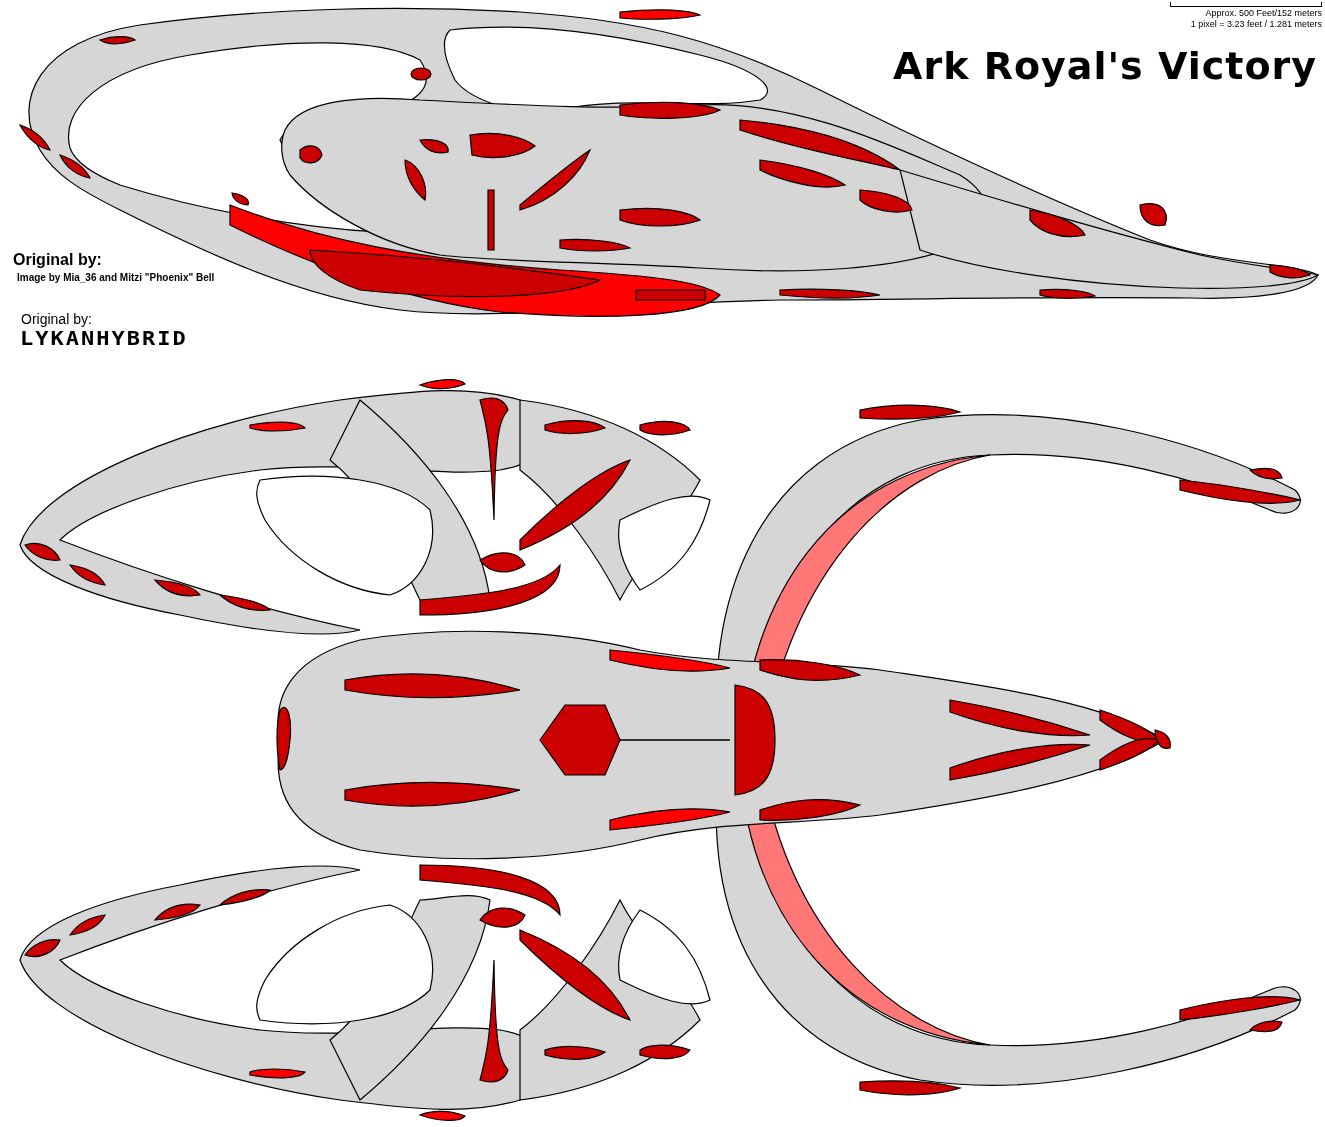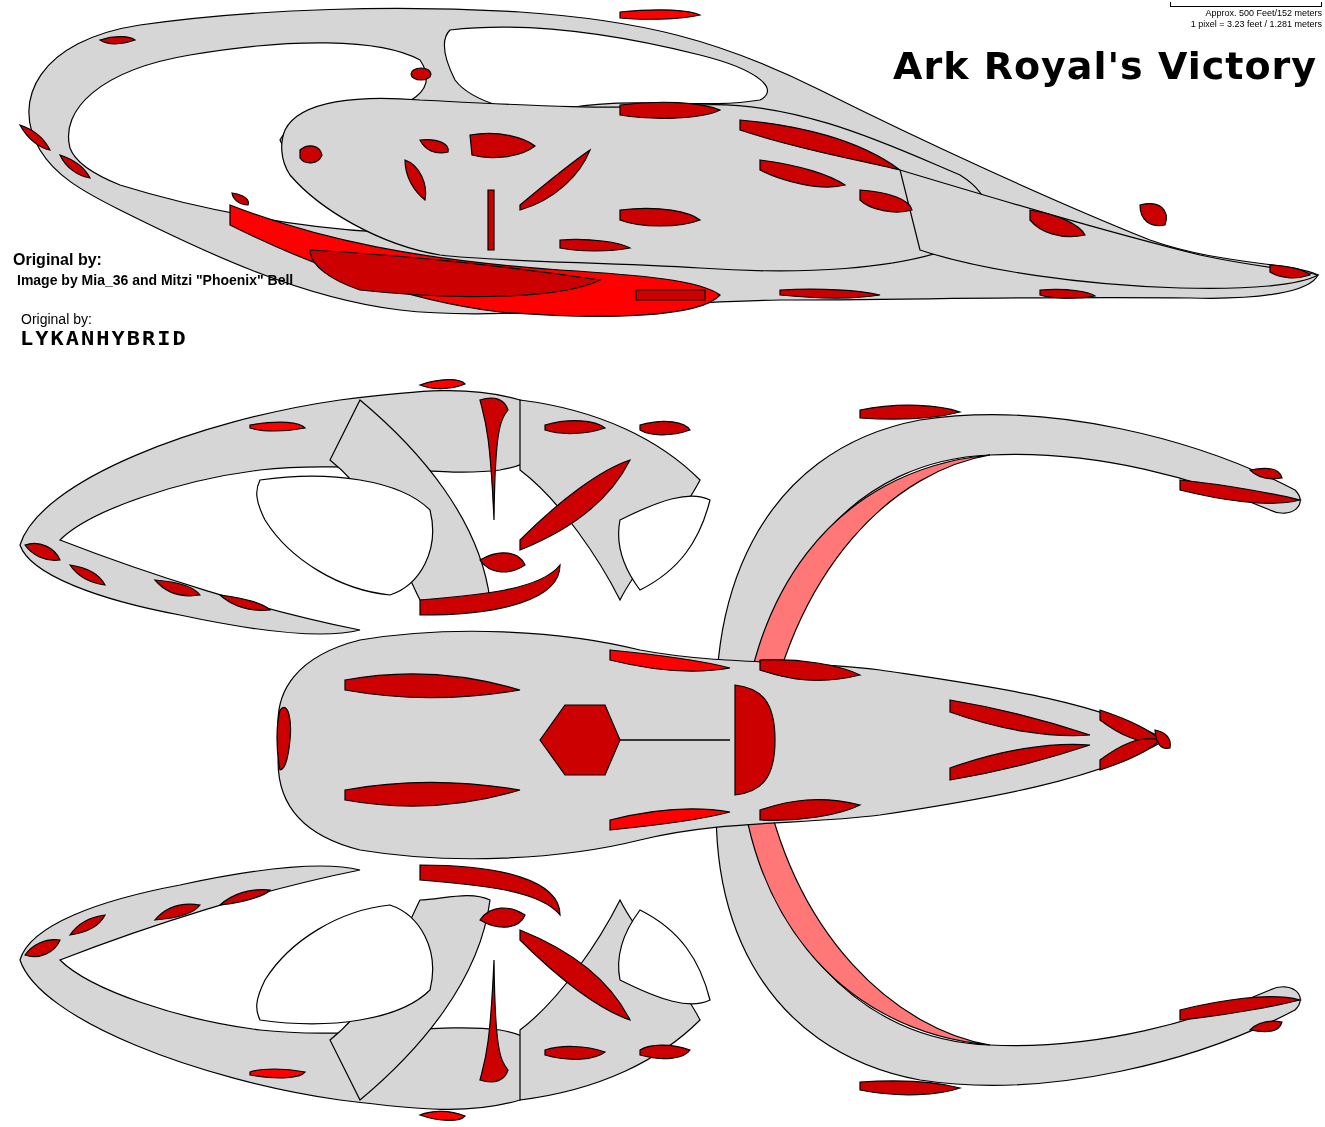--- a/index.html
+++ b/index.html
@@ -2,21 +2,21 @@
 <html><head>
 <meta charset="utf-8">
 <style>
   html, body { margin: 0; padding: 0; background: #ffffff; }
   body { width: 1325px; height: 1127px; position: relative; overflow: hidden; font-family: "Liberation Sans", sans-serif; }
   .canvas { position: absolute; left: 0; top: 0; width: 1325px; height: 838px; }
   .scale-box { position: absolute; right: 3px; top: 2px; text-align: right; font-size: 9px; color: #000; line-height: 11px; }
   .scale-bar { width: 150px; height: 4px; border: 1px solid #000; border-top: none; margin-left: auto; margin-bottom: 1px; }
   .title { position: absolute; right: 8px; top: 44px; font-family: "DejaVu Sans", sans-serif; font-size: 38px; font-weight: bold; color: #000; letter-spacing: 1px; }
   .credits-orig { position: absolute; left: 13px; top: 251px; font-size: 16px; font-weight: bold; color: #000; }
-  .credits-img { position: absolute; left: 17px; top: 272px; font-size: 14px; font-weight: bold; color: #000; text-align: right; }
+  .credits-img { position: absolute; left: 17px; top: 272px; font-size: 10px; font-weight: bold; color: #000; text-align: right; }
   .credits-re { position: absolute; left: 21px; top: 311px; font-size: 14px; color: #000; }
   .credits-logo { position: absolute; left: 20px; top: 328px; font-family: "DejaVu Sans Mono", monospace; font-size: 22px; font-weight: bold; color: #000; letter-spacing: 2px; transform: scaleY(0.85); transform-origin: left top; }
   svg { position: absolute; left: 0; top: 0; }
 </style>
 </head>
 <body>
 
 <div class="canvas">
 
   <svg width="1325" height="1127" viewBox="0 0 1325 1127">

